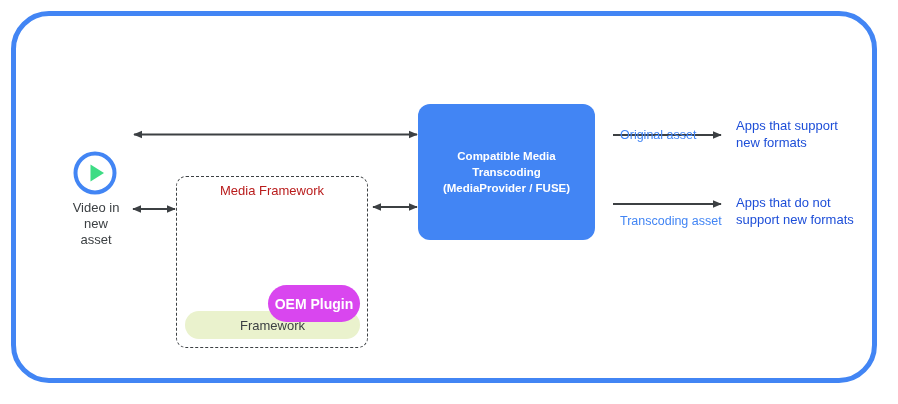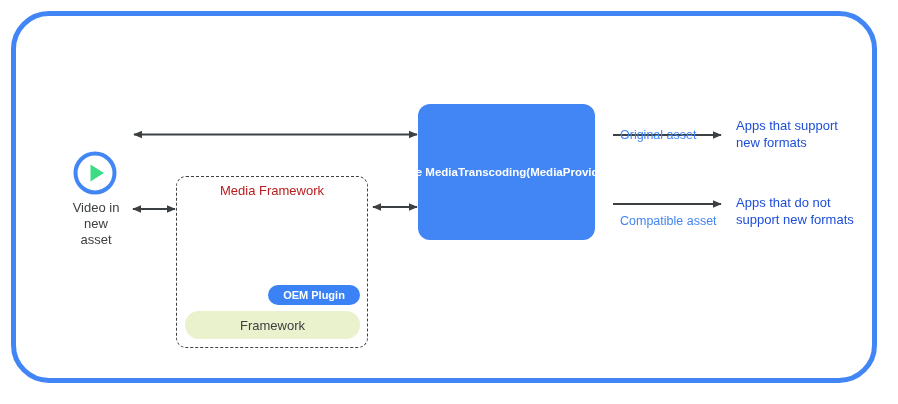--- a/index.html
+++ b/index.html
@@ -105,24 +105,24 @@
     color: #1a1a1a;
     font-size: 13px;
     font-weight: bold;
     align-items: flex-start;
     padding-top: 17px;
   }
   .pill-oem {
     left: 268px;
     top: 285px;
     width: 92px;
-    height: 20px;
-    background: #3b82f6;
+    height: 37px;
+    background: #d946ef;
     color: #ffffff;
-    font-size: 11px;
+    font-size: 14px;
     font-weight: bold;
     border-radius: 30px;
     z-index: 3;
   }
   .pill-hardware {
     left: 185px;
     top: 311px;
     width: 175px;
     height: 28px;
     background: #eaf2cd;
@@ -138,21 +138,21 @@
     top: 104px;
     width: 177px;
     height: 136px;
     background: #4285f4;
     border-radius: 12px;
     color: #ffffff;
     font-size: 11.5px;
     font-weight: bold;
     line-height: 16px;
     display: flex;
-    flex-direction: row;
+    flex-direction: column;
     align-items: center;
     justify-content: center;
     text-align: center;
     box-sizing: border-box;
   }
   .cmt-box div { white-space: nowrap; }
 
   
   .arrow-layer {
     position: absolute;
@@ -231,21 +231,21 @@
     <line x1="133" y1="209" x2="175" y2="209" stroke="#3c4043" stroke-width="1.8" marker-start="url(#ah-start)" marker-end="url(#ah-end)"></line>
 
     <line x1="373" y1="207" x2="417" y2="207" stroke="#3c4043" stroke-width="1.8" marker-start="url(#ah-start)" marker-end="url(#ah-end)"></line>
 
     <line x1="613" y1="135" x2="721" y2="135" stroke="#3c4043" stroke-width="1.8" marker-end="url(#ah-end)"></line>
 
     <line x1="613" y1="204" x2="721" y2="204" stroke="#3c4043" stroke-width="1.8" marker-end="url(#ah-end)"></line>
   </svg>
 
   <div class="asset-label label-original">Original asset</div>
-  <div class="asset-label label-transcoded">Compatible asset</div>
+  <div class="asset-label label-transcoded">Transcoding asset</div>
 
   <div class="app-caption app-caption-top">
     <div>Apps that support</div>
     <div>new formats</div>
   </div>
   <div class="app-caption app-caption-bottom">
     <div>Apps that do not</div>
     <div>support new formats</div>
   </div>
 

